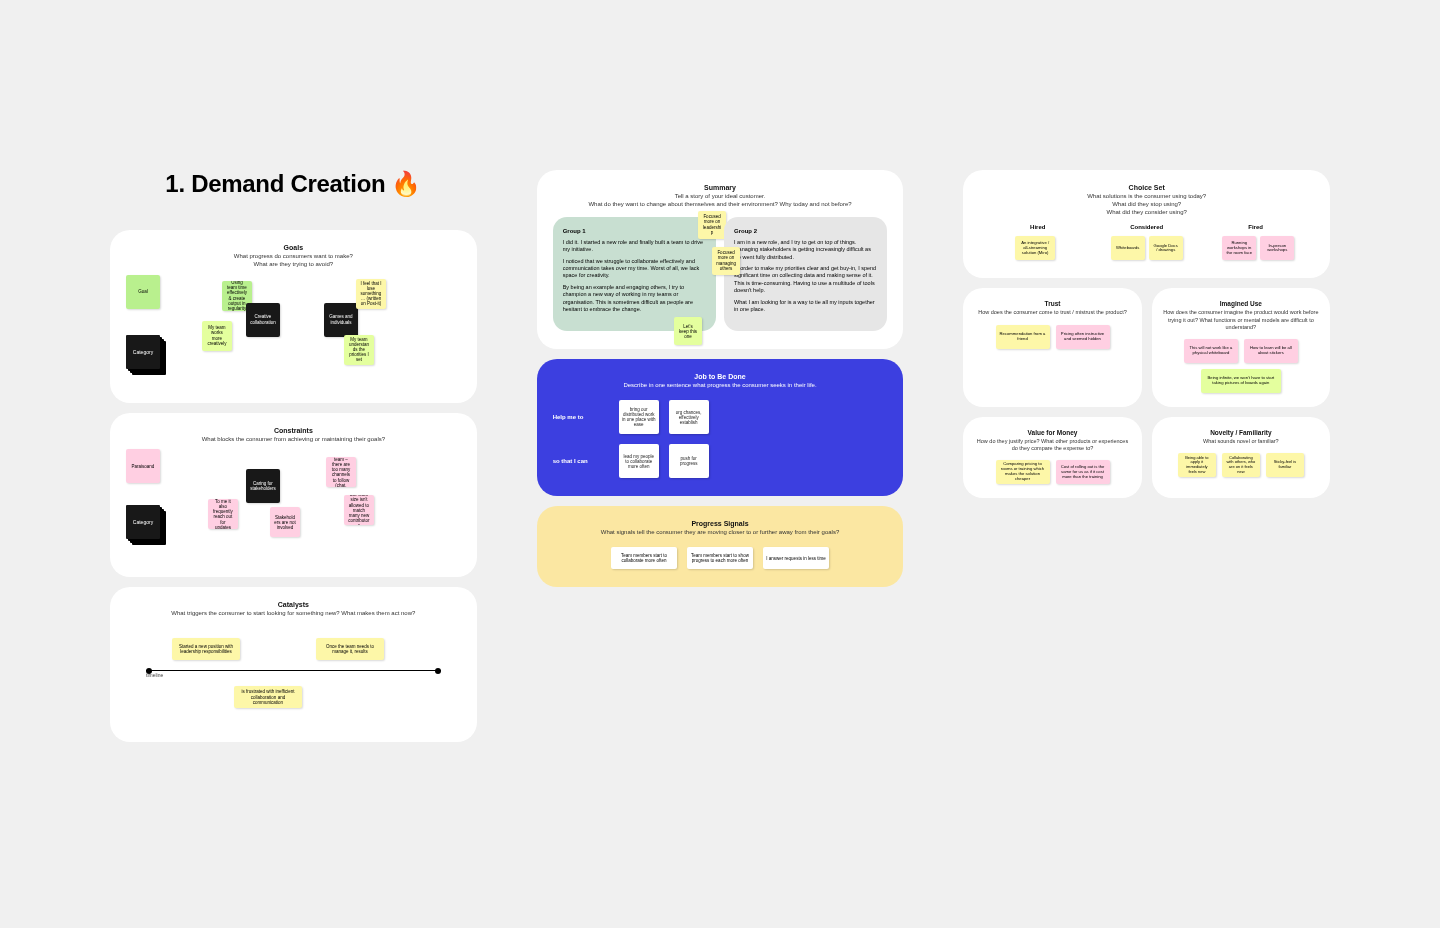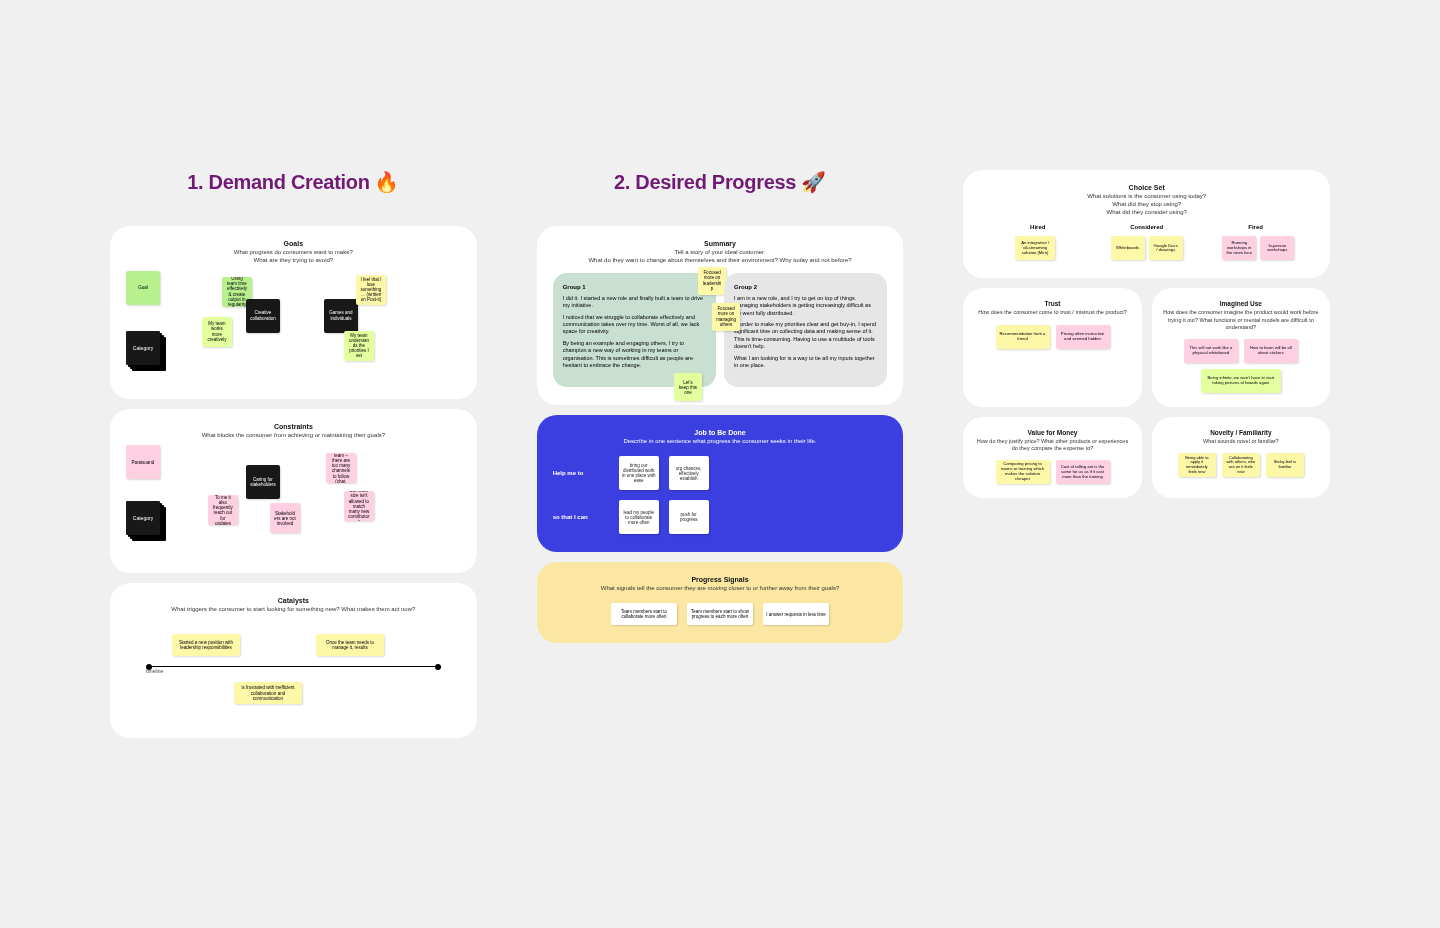--- a/index.html
+++ b/index.html
@@ -9,25 +9,25 @@
     width: 1440px;
     height: 928px;
     padding: 170px 110px 60px 110px;
     display: flex;
     gap: 60px;
     justify-content: center;
     align-items: flex-start;
   }
   .col { flex: 1; display: flex; flex-direction: column; }
   .col-title {
-    font-size: 20px;
+    font-size: 24px;
     font-weight: 800;
     text-align: center;
     margin-bottom: 32px;
-    color: #701a75;
+    color: #000000;
     letter-spacing: -0.3px;
   }
   .card {
     background: #fff;
     border-radius: 20px;
     padding: 14px 16px 18px 16px;
     margin-bottom: 10px;
     position: relative;
   }
   .card-h {
@@ -186,21 +186,20 @@
       <div class="timeline"></div>
       <div class="tl-label">timeline</div>
       <div class="note ny abs wide" style="left:46px;top:14px;">Started a new position with leadership responsibilities</div>
       <div class="note ny abs wide" style="left:190px;top:14px;">Once the team needs to manage it, results</div>
       <div class="note ny abs wide" style="left:108px;top:62px;">is frustrated with inefficient collaboration and communication</div>
     </div>
   </div>
 </div>
 
 <div class="col">
-  <div class="col-title">2. Desired Progress 🚀</div>
 
   <div class="card">
     <div class="card-h">Summary</div>
     <div class="card-sub" style="white-space:pre-line;">Tell a story of your ideal customer.
 What do they want to change about themselves and their environment? Why today and not before?</div>
     <div class="summary-inner">
       <div class="grp grp1">
         <div class="grp-title">Group 1</div>
         <p>I did it. I started a new role and finally built a team to drive my initiative.</p>
         <p>I noticed that we struggle to collaborate effectively and communication takes over my time. Worst of all, we lack space for creativity.</p>

